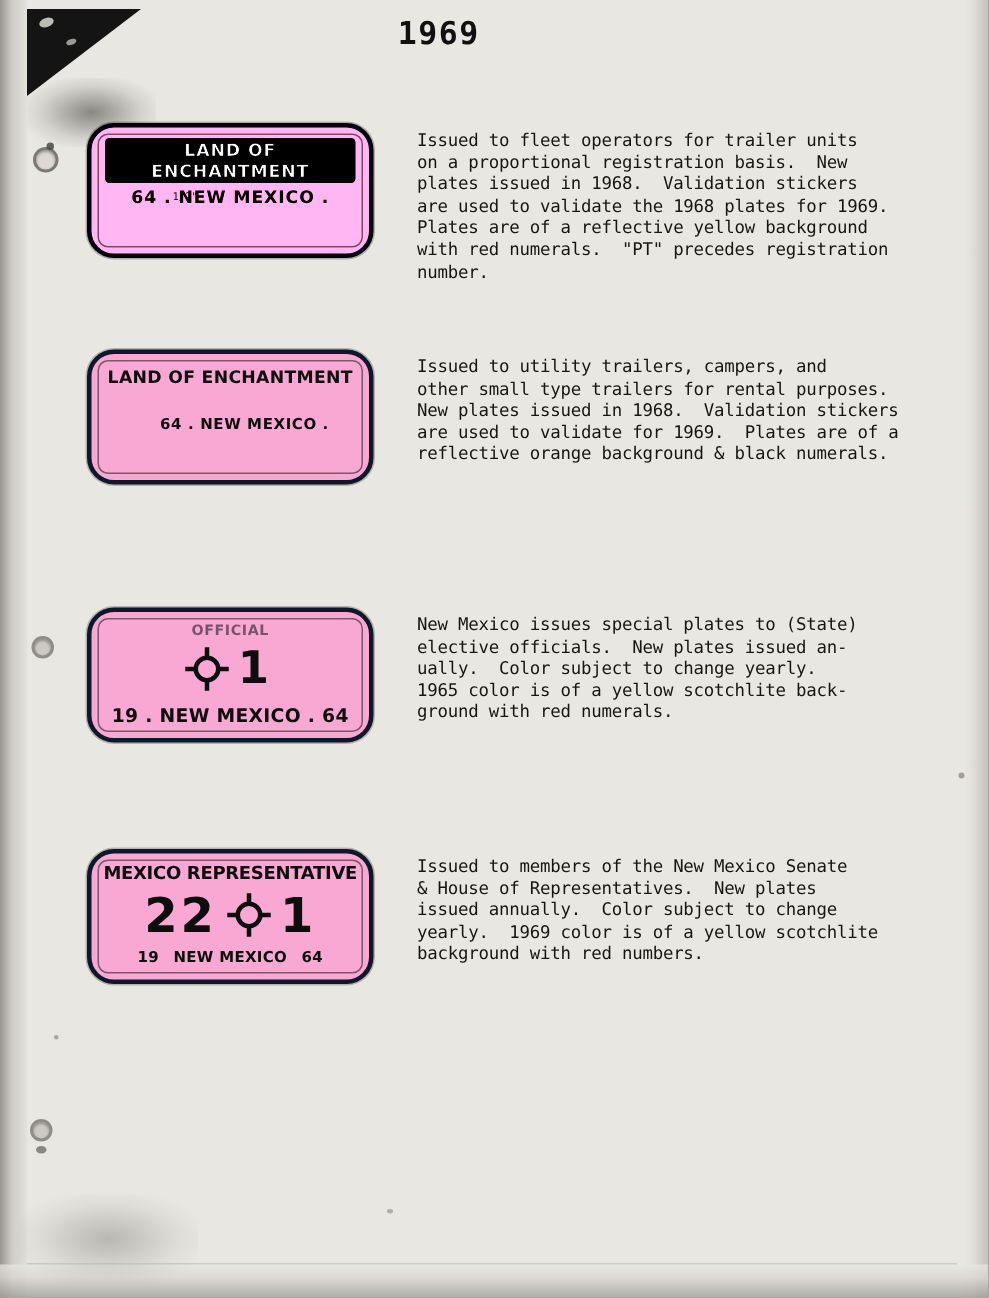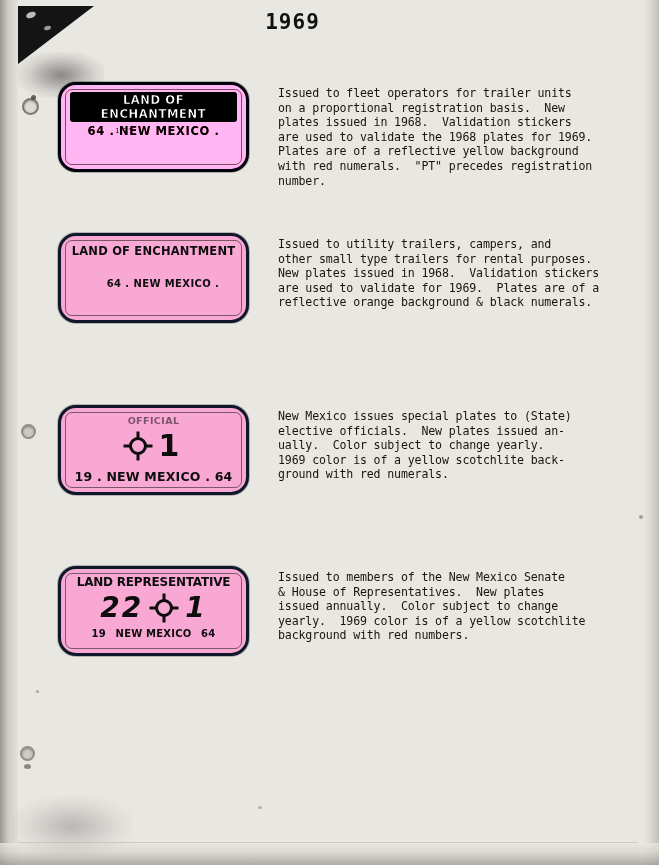--- a/index.html
+++ b/index.html
@@ -262,24 +262,23 @@
   
   #plate-4 {
     width: 185px; height: 84px;
   }
   #plate-4 .top-band {
     margin-top: 6px;
     font-size: 12px;
     letter-spacing: -0.2px;
   }
   #plate-4 .main-num {
-    font-size: 28px;
+    font-size: 32px;
     margin-top: 2px;
     letter-spacing: 2px;
-    font-style: italic;
   }
   #plate-4 .bottom-band {
     font-size: 10px;
     margin-top: 4px;
     letter-spacing: .2px;
   }
 </style>
 </head>
 <body>
 
@@ -371,29 +370,29 @@
           <span>.</span>
           <span>NEW MEXICO</span>
           <span>.</span>
           <span>64</span>
         </div>
       </div>
     </div>
     <div class="desc">New Mexico issues special plates to (State)
 elective officials.  New plates issued an-
 ually.  Color subject to change yearly.
-1969 color is of a yellow scotchlite back-
+1965 color is of a yellow scotchlite back-
 ground with red numerals.</div>
   </div>
 
   <div class="entry" style="top:566px;">
     <div class="plate-wrap">
       <div class="plate" id="plate-4">
         <div class="inner-rule"></div>
-        <div class="top-band">LAND REPRESENTATIVE</div>
+        <div class="top-band">MEXICO REPRESENTATIVE</div>
         <div class="main-num">
           <span>22</span>
           <span class="zia" style="width:26px;height:26px;margin:0 8px;">
             <span class="ring" style="width:12px;height:12px;"></span>
             <span class="ray" style="width:3px;height:7px;transform:translate(-50%,-50%) translateY(-11px);"></span>
             <span class="ray" style="width:3px;height:7px;transform:translate(-50%,-50%) translateY(11px);"></span>
             <span class="ray" style="width:7px;height:3px;transform:translate(-50%,-50%) translateX(-11px);"></span>
             <span class="ray" style="width:7px;height:3px;transform:translate(-50%,-50%) translateX(11px);"></span>
           </span>
           <span>1</span>

